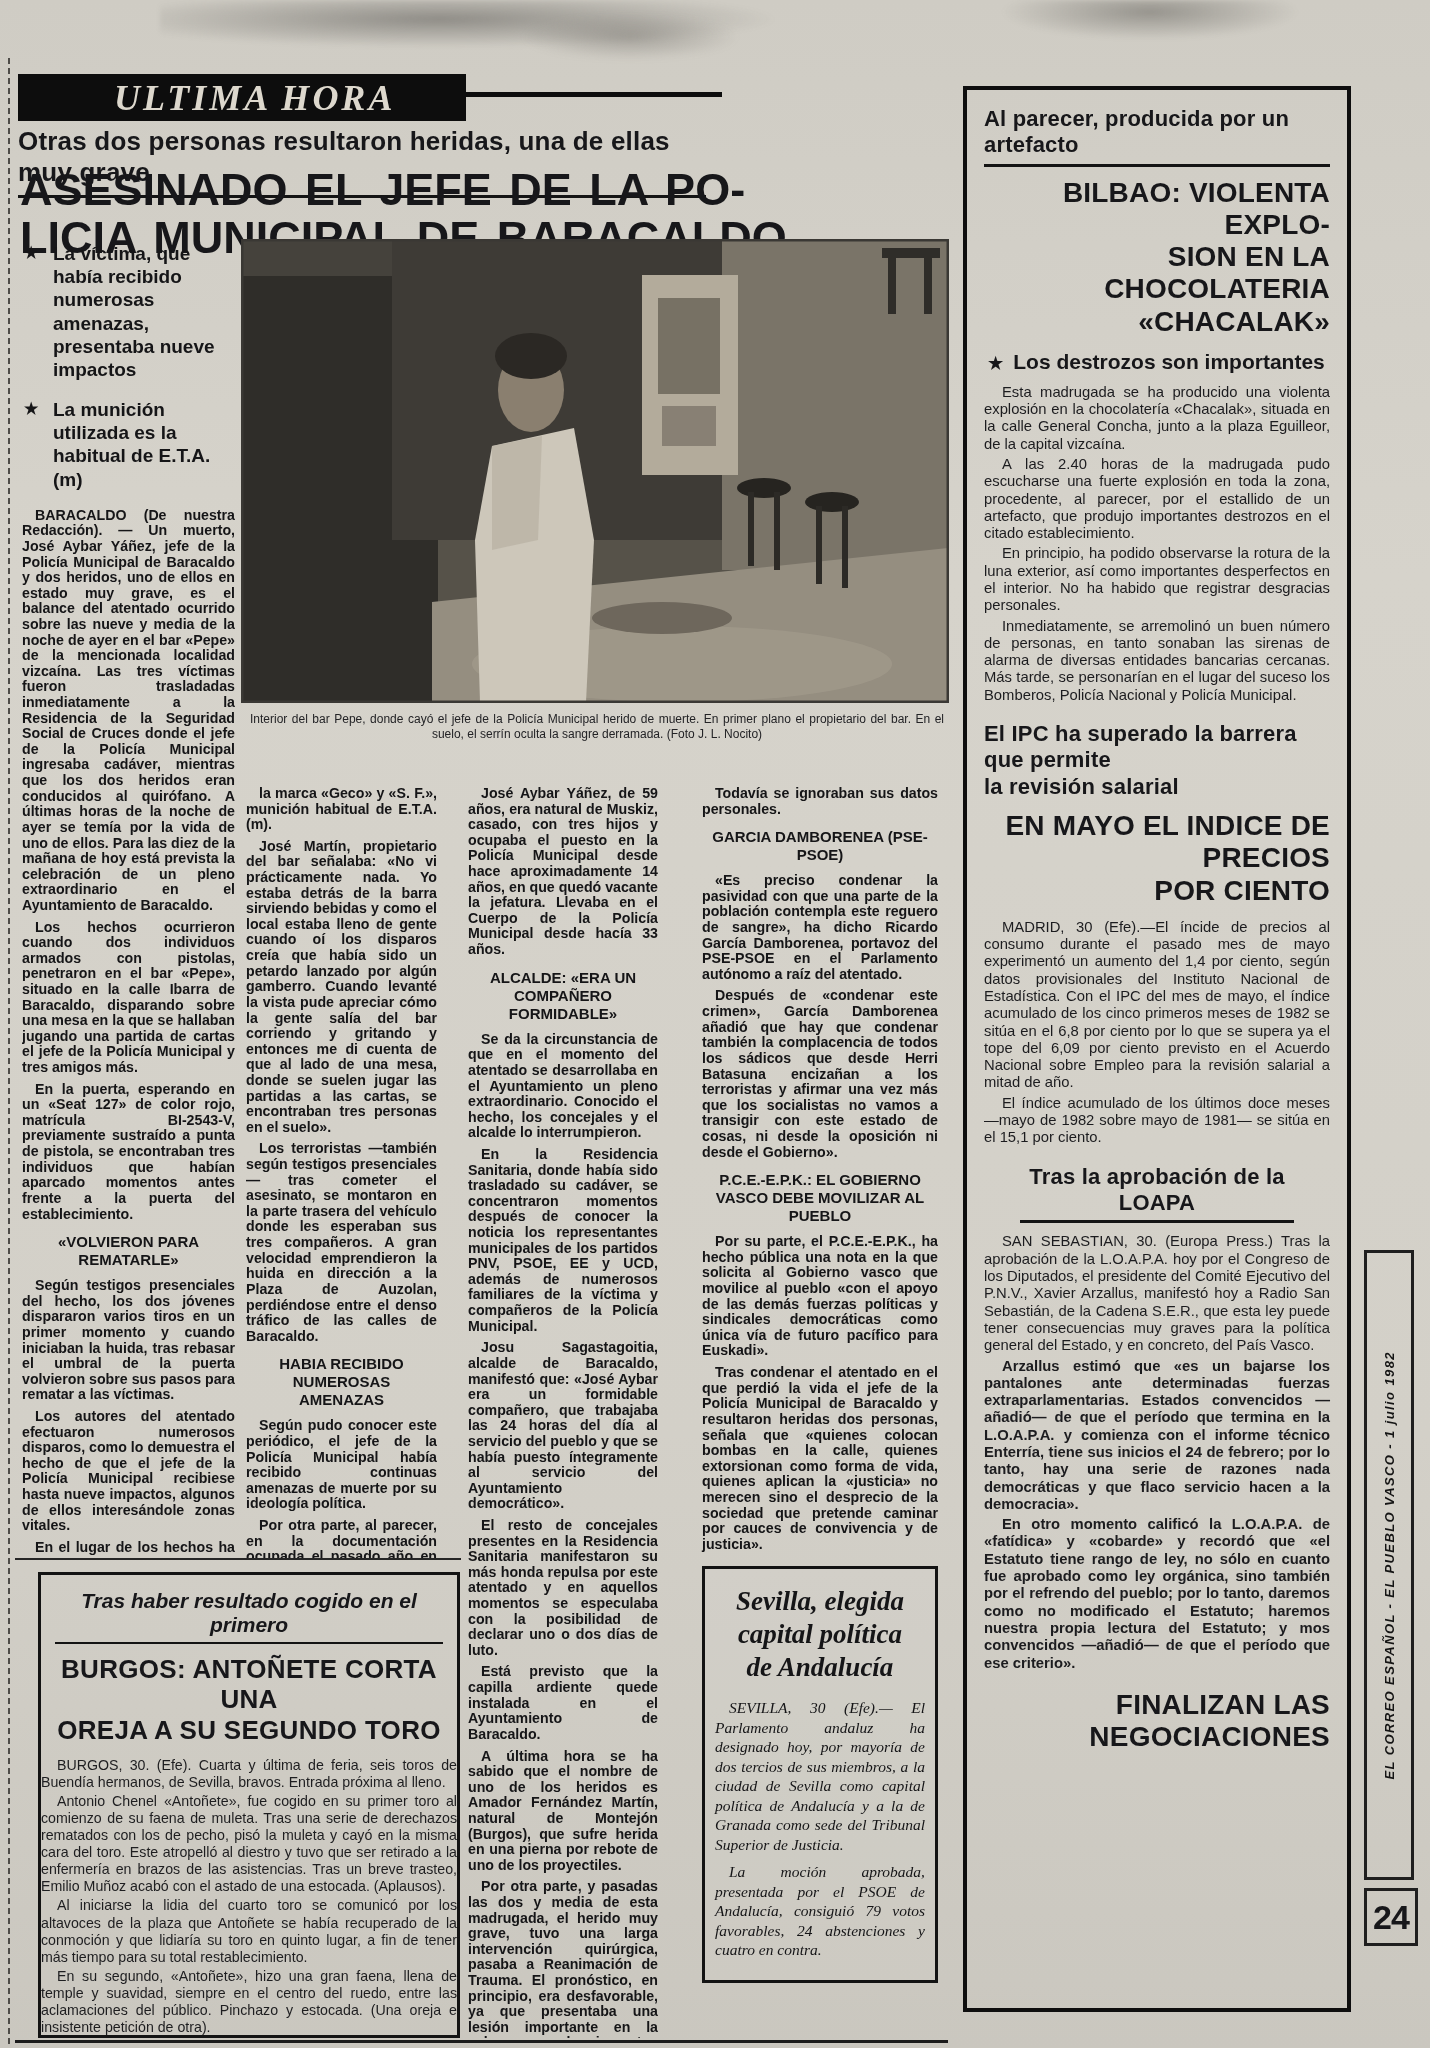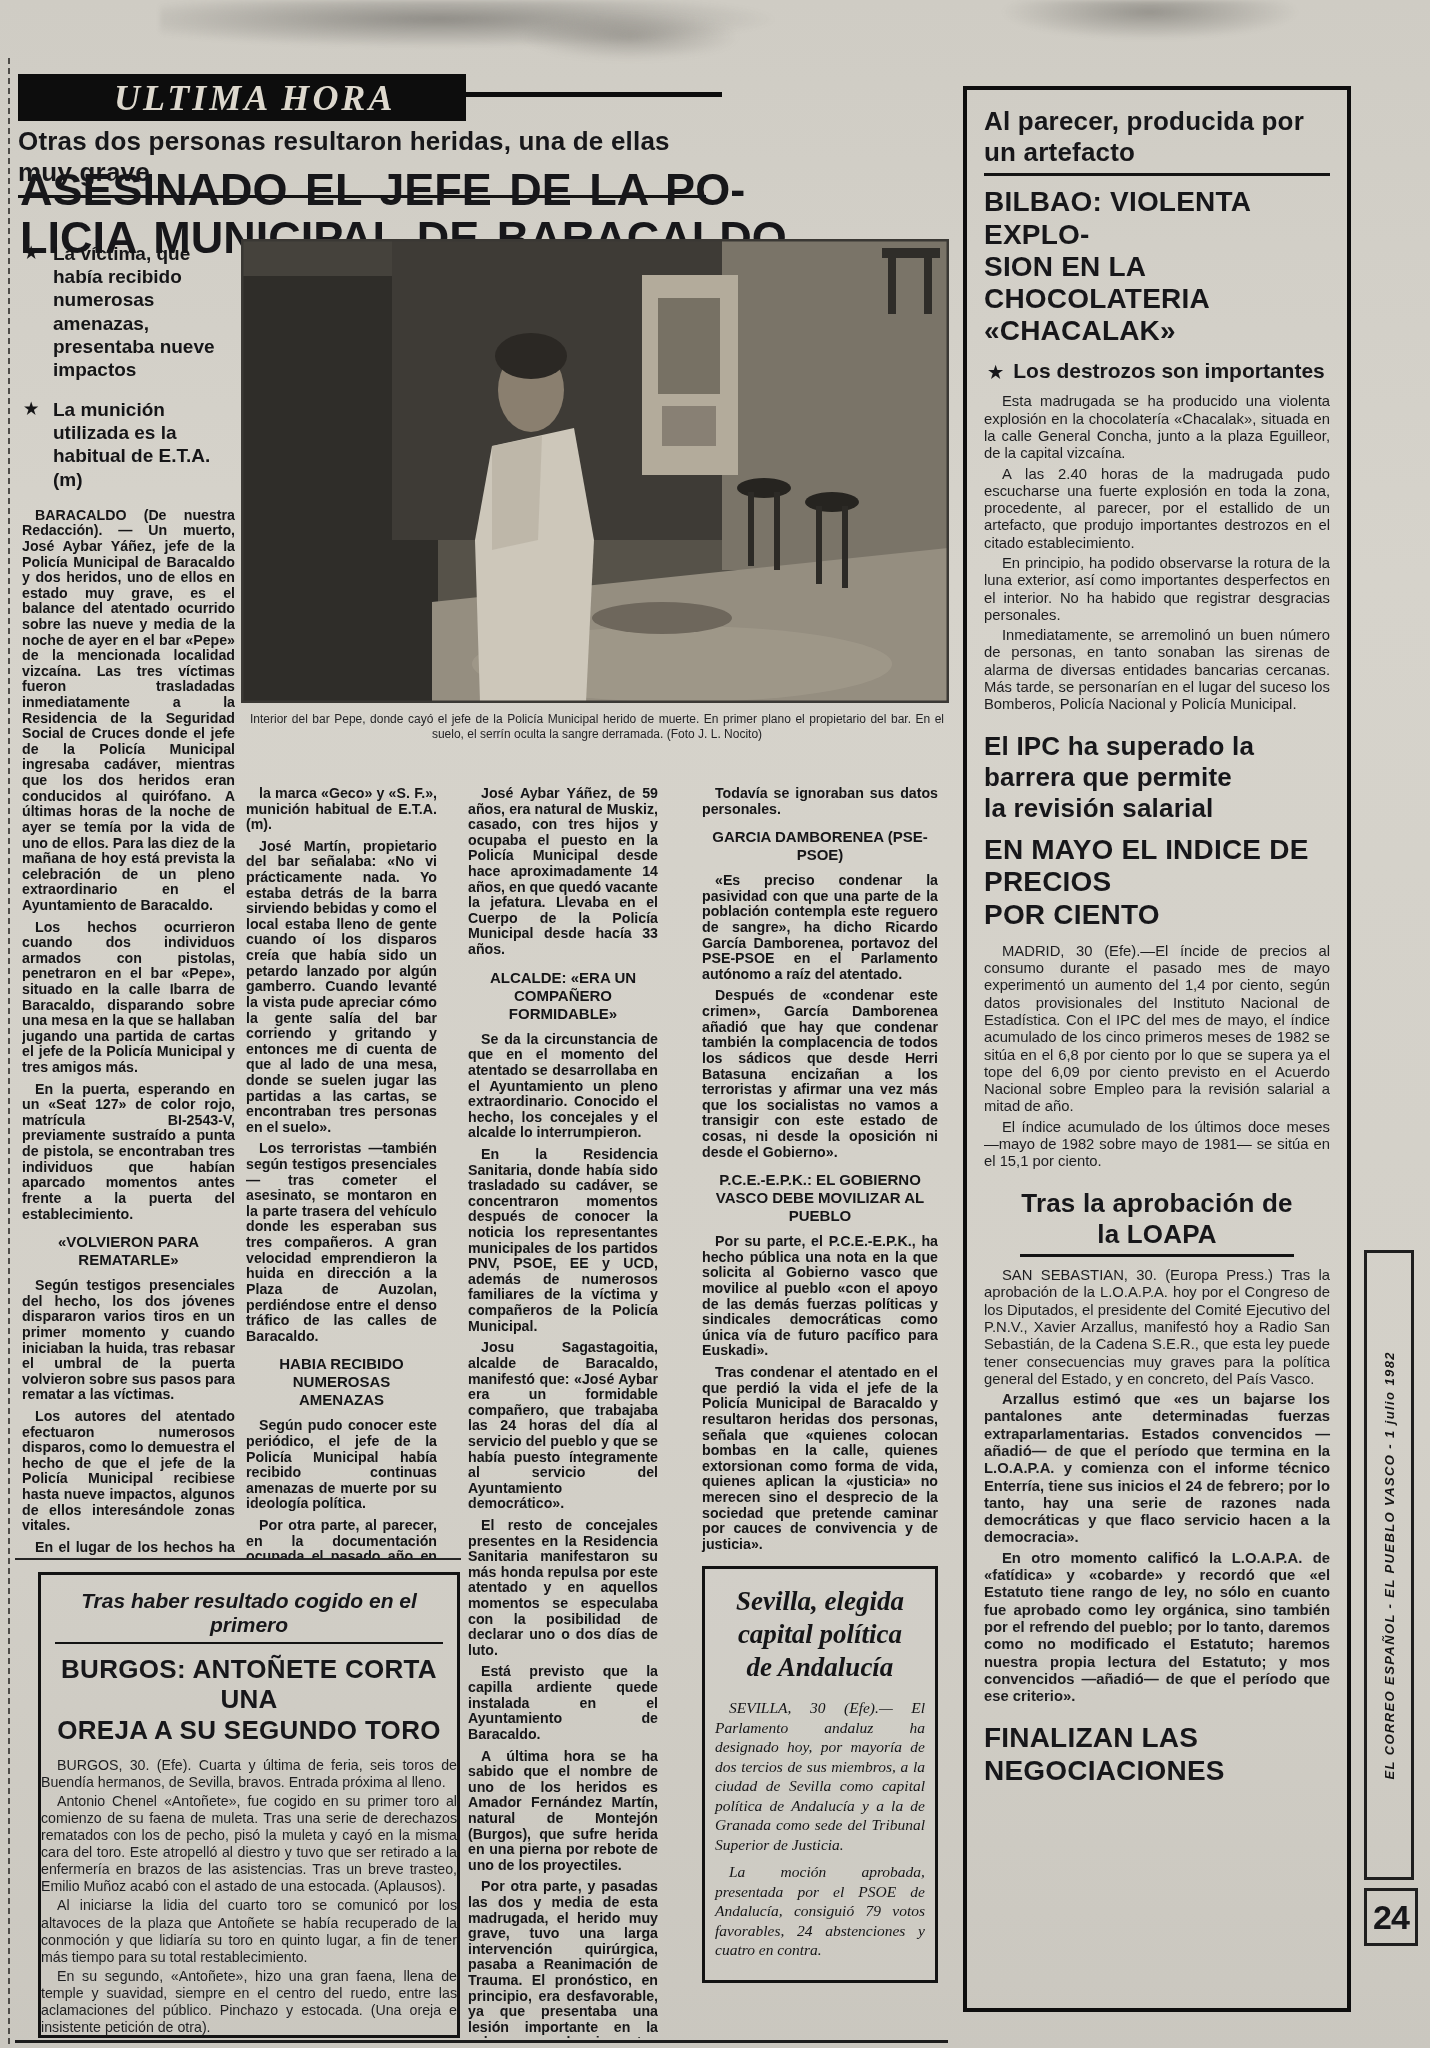--- a/index.html
+++ b/index.html
@@ -45,24 +45,24 @@
   .burgos .bp{font-size:14.2px;font-weight:400;line-height:1.2;text-align:justify;text-indent:16px;margin:0 0 2px 0;color:#1e1e20;}
 
   
   .sevilla{margin-top:14px;border:3px solid #131313;box-sizing:border-box;padding:12px 10px;min-height:388px;background:rgba(255,255,255,.04);}
   .sevilla-headline{font-family:"Liberation Serif",serif;font-style:italic;font-weight:700;font-size:27px;text-align:center;line-height:1.22;margin:4px 0 14px;}
   .sevilla .sp{font-family:"Liberation Serif",serif;font-style:italic;font-size:15.5px;font-weight:400;line-height:1.26;text-align:justify;text-indent:14px;margin:0 0 8px 0;}
 
   
   .rightbox{position:absolute;left:963px;top:86px;width:388px;height:1926px;border:4px solid #0e0e0e;box-sizing:border-box;padding:16px 17px 10px;overflow:hidden;}
   .story{margin-bottom:17px;}
-  .story-kicker{font-size:26px;font-weight:800;line-height:1.2;letter-spacing:.2px;margin-bottom:10px;}
+  .story-kicker{font-size:22px;font-weight:800;line-height:1.2;letter-spacing:.2px;margin-bottom:10px;}
   .story-kicker.underline{border-bottom:3px solid #141414;padding-bottom:5px;}
   .story-kicker.center{text-align:center;margin:0 36px 10px;border-bottom:3px solid #141414;padding-bottom:4px;}
-  .story-headline{font-size:28px;font-weight:800;text-align:left;line-height:1.15;letter-spacing:.2px;margin:2px 0 12px;}
+  .story-headline{font-size:28px;font-weight:800;text-align:right;line-height:1.15;letter-spacing:.2px;margin:2px 0 12px;}
   .story-bullet{font-size:21px;font-weight:700;margin:4px 4px 10px;}
   .story-bullet .star{font-size:17px;margin-right:10px;}
   .story-p{font-size:14.8px;font-weight:400;line-height:1.17;text-align:justify;text-indent:18px;margin:0 0 3px 0;color:#1c1c1f;}
   .story-p.bold{font-weight:700;}
 
   
   .edition-box{position:absolute;left:1364px;top:1250px;width:50px;height:630px;border:3px solid #1f1f1f;box-sizing:border-box;display:flex;align-items:center;justify-content:center;}
   .edition-text{writing-mode:vertical-rl;transform:rotate(180deg);font-style:italic;font-weight:700;font-size:13px;letter-spacing:1.4px;white-space:nowrap;color:#141414;}
   .pagenum{position:absolute;left:1364px;top:1888px;width:54px;height:58px;border:3px solid #1f1f1f;box-sizing:border-box;display:flex;align-items:center;justify-content:center;font-size:34px;font-weight:800;letter-spacing:-1px;}
 </style>

